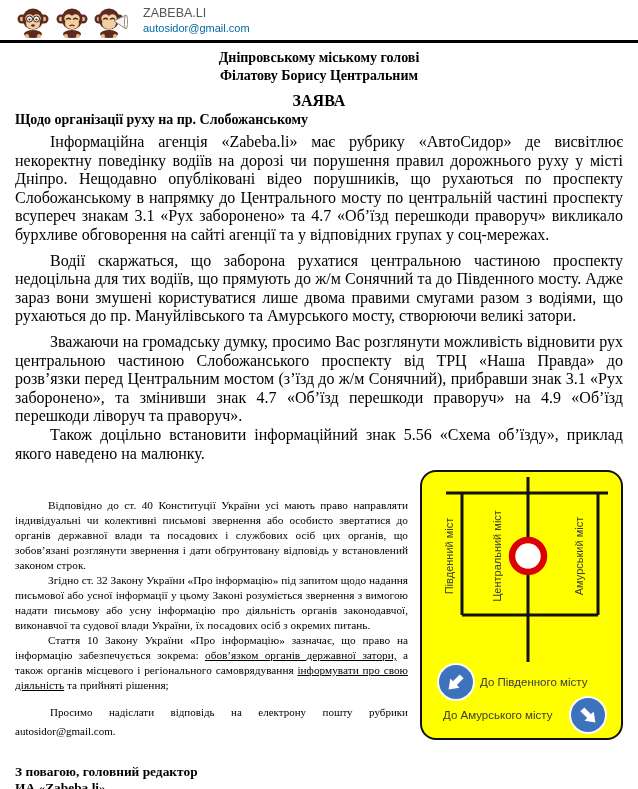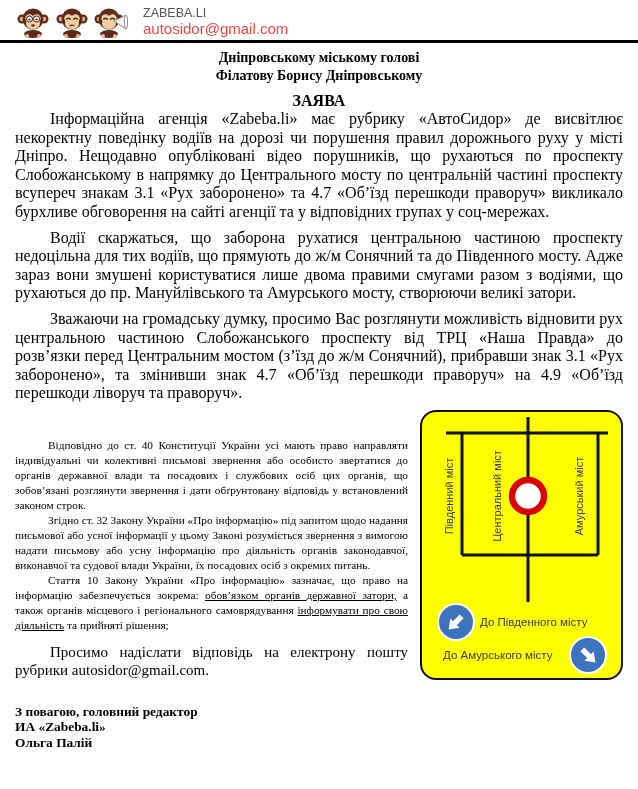--- a/index.html
+++ b/index.html
@@ -7,35 +7,35 @@
     width:638px;height:789px;background:#fff;color:#000;
     font-family:"Liberation Serif", serif;overflow:hidden;
   }
   .page{padding:6px 15px 0 15px;}
   
   .logo-row{display:flex;align-items:flex-end;}
   .monkeys{display:flex;gap:3px;}
   .monkeys svg{display:block;}
   .brand-block{margin-left:14px;font-family:"Liberation Sans", sans-serif;padding-bottom:2px;}
   .brand{font-size:12.5px;color:#555;line-height:15px;}
-  .email{font-size:15px;color:#ef4444;line-height:15px;}
+  .email{font-size:11px;color:#0369a1;line-height:15px;}
   .rule{height:3px;background:#000;margin:2px -15px 0 -15px;}
   
   .addressee{margin-top:6px;text-align:center;font-weight:bold;font-size:14px;line-height:17.5px;}
   .title{margin:7px 0 0 0;text-align:center;font-weight:bold;font-size:16px;line-height:19px;}
   .subject{margin:1px 0 4px 0;font-weight:bold;font-size:14px;line-height:18px;}
   
   .para{margin:0 0 7px 0;text-align:justify;text-indent:35px;font-size:16px;line-height:18.6px;}
   .para.tight{margin-bottom:0;}
   
   .columns{display:flex;margin-top:7px;align-items:flex-end;}
   .left-col{width:397px;padding-top:12px;}
   .legal-para{margin:0;text-align:justify;text-indent:33px;font-size:11.3px;line-height:15px;}
   .legal-para u{text-decoration:underline;}
-  .closing{margin:10px 0 0 0;text-align:justify;text-indent:35px;font-size:15px;line-height:18.6px;}
+  .closing{margin:10px 0 0 0;text-align:justify;text-indent:35px;font-size:11px;line-height:18.6px;}
   .right-col{margin-left:12px;}
   .diagram{width:199px;height:266px;background:#ffff00;border:2.6px solid #111;border-radius:16px;}
   
   .signature{margin-top:24px;font-weight:bold;font-size:13.4px;line-height:15.5px;}
   .sig-line{white-space:nowrap;}
 </style>
 </head>
 <body>
 
 <div class="page">
@@ -98,29 +98,31 @@
     </div>
     <div class="brand-block">
       <div class="brand">ZABEBA.LI</div>
       <div class="email">autosidor@gmail.com</div>
     </div>
   </div>
   <div class="rule"></div>
 
   <div class="addressee">
     <div>Дніпровському міському голові</div>
-    <div>Філатову Борису Дніпровському</div>
+    <div>Філатову Борису Центральним</div>
   </div>
 
   <div class="title">ЗАЯВА</div>
+  <div class="subject">Щодо організації руху на пр. Слобожанському</div>
 
   <div>
       <p class="para">Інформаційна агенція «Zabeba.li» має рубрику «АвтоСидор» де висвітлює некоректну поведінку водіїв на дорозі чи порушення правил дорожнього руху у місті Дніпро. Нещодавно опубліковані відео порушників, що рухаються по проспекту Слобожанському в напрямку до Центрального мосту по центральній частині проспекту всупереч знакам 3.1 «Рух заборонено» та 4.7 «Об’їзд перешкоди праворуч» викликало бурхливе обговорення на сайті агенції та у відповідних групах у соц-мережах.</p>
       <p class="para">Водії скаржаться, що заборона рухатися центральною частиною проспекту недоцільна для тих водіїв, що прямують до ж/м Сонячний та до Південного мосту. Адже зараз вони змушені користуватися лише двома правими смугами разом з водіями, що рухаються до пр. Мануйлівського та Амурського мосту, створюючи великі затори.</p>
       <p class="para tight">Зважаючи на громадську думку, просимо Вас розглянути можливість відновити рух центральною частиною Слобожанського проспекту від ТРЦ «Наша Правда» до розв’язки перед Центральним мостом (з’їзд до ж/м Сонячний), прибравши знак 3.1 «Рух заборонено», та змінивши знак 4.7 «Об’їзд перешкоди праворуч» на 4.9 «Об’їзд перешкоди ліворуч та праворуч».</p>
+      <p class="para tight">Також доцільно встановити інформаційний знак 5.56 «Схема об’їзду», приклад якого наведено на малюнку.</p>
     </div>
 
   <div class="columns">
     <div class="left-col">
       <div>
           <p class="legal-para">Відповідно до ст. 40 Конституції України усі мають право направляти індивідуальні чи колективні письмові звернення або особисто звертатися до органів державної влади та посадових і службових осіб цих органів, що зобов’язані розглянути звернення і дати обґрунтовану відповідь у встановлений законом строк.</p>
           <p class="legal-para">Згідно ст. 32 Закону України «Про інформацію» під запитом щодо надання письмової або усної інформації у цьому Законі розуміється звернення з вимогою надати письмову або усну інформацію про діяльність органів законодавчої, виконавчої та судової влади України, їх посадових осіб з окремих питань.</p>
           <p class="legal-para"><span>Стаття 10 Закону України «Про інформацію» зазначає, що право на інформацію забезпечується зокрема: </span><u>обов’язком органів державної затори,</u><span> а також органів місцевого і регіонального самоврядування </span><u>інформувати про свою діяльність</u><span> та прийняті рішення;</span></p>
         </div>
       <p class="closing">Просимо надіслати відповідь на електрону пошту рубрики autosidor@gmail.com.</p>

